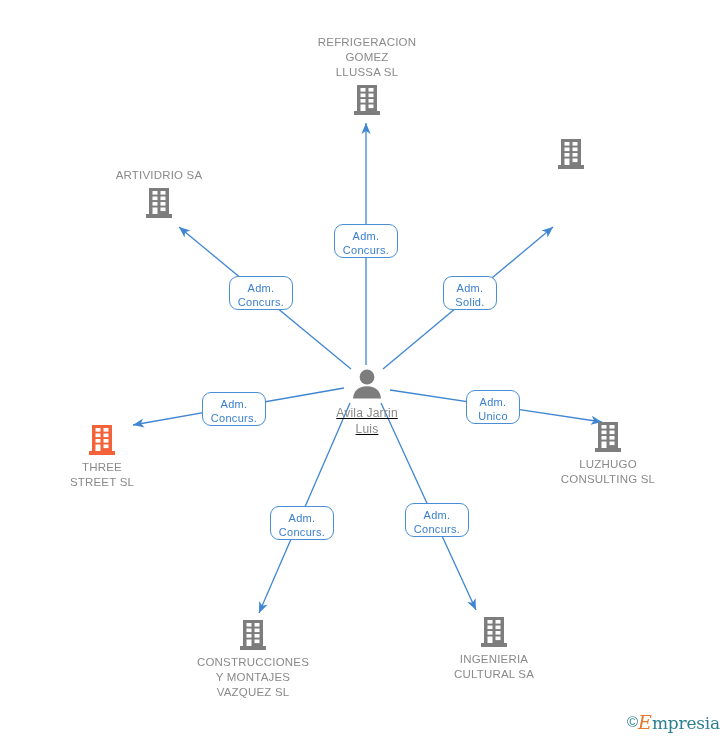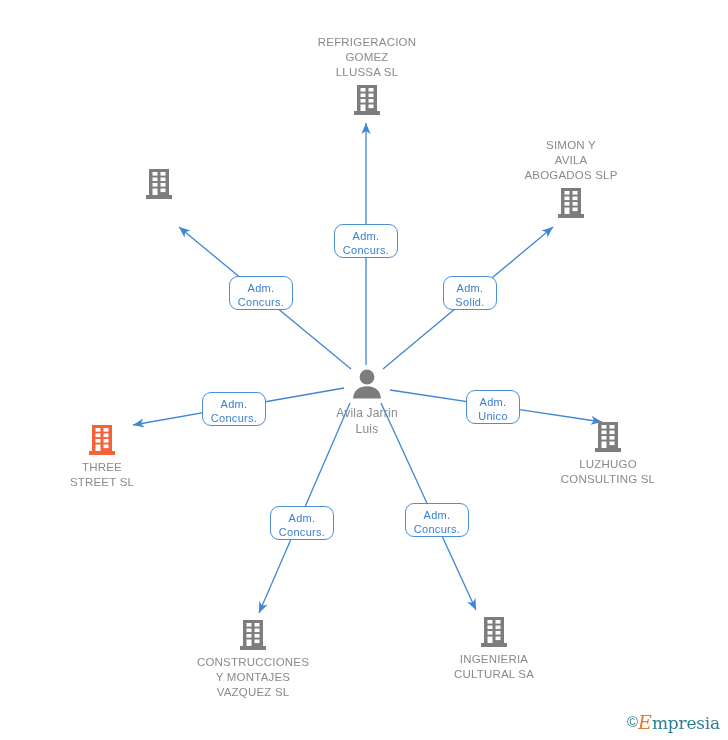--- a/index.html
+++ b/index.html
@@ -132,37 +132,35 @@
             <rect x="15.5" y="4" width="5" height="3.6" fill="#ffffff"></rect>
             <rect x="7.5" y="9.5" width="5" height="3.6" fill="#ffffff"></rect>
             <rect x="15.5" y="9.5" width="5" height="3.6" fill="#ffffff"></rect>
             <rect x="7.5" y="15" width="5" height="3.6" fill="#ffffff"></rect>
             <rect x="15.5" y="15" width="5" height="3.6" fill="#ffffff"></rect>
             <rect x="15.5" y="20.5" width="5" height="3.6" fill="#ffffff"></rect>
             <rect x="7.5" y="20.5" width="5" height="6.5" fill="#ffffff"></rect>
           </svg></span>
       </div>
       <div class="node" style="left: 159px; top: 168px;">
+        <span class="node-label above">ARTIVIDRIO SA</span>
         <span class="node-icon"><svg width="28" height="32" viewBox="0 0 28 32">
             <rect x="4" y="1" width="20" height="26" fill="#7d7d7d"></rect>
             <rect x="1" y="27" width="26" height="4" fill="#7d7d7d"></rect>
             <rect x="7.5" y="4" width="5" height="3.6" fill="#ffffff"></rect>
             <rect x="15.5" y="4" width="5" height="3.6" fill="#ffffff"></rect>
             <rect x="7.5" y="9.5" width="5" height="3.6" fill="#ffffff"></rect>
             <rect x="15.5" y="9.5" width="5" height="3.6" fill="#ffffff"></rect>
             <rect x="7.5" y="15" width="5" height="3.6" fill="#ffffff"></rect>
             <rect x="15.5" y="15" width="5" height="3.6" fill="#ffffff"></rect>
             <rect x="15.5" y="20.5" width="5" height="3.6" fill="#ffffff"></rect>
             <rect x="7.5" y="20.5" width="5" height="6.5" fill="#ffffff"></rect>
           </svg></span>
       </div>
       <div class="node" style="left: 571px; top: 138px;">
-        <span class="node-label above">SIMON Y
-AVILA
-ABOGADOS SLP</span>
         <span class="node-icon"><svg width="28" height="32" viewBox="0 0 28 32">
             <rect x="4" y="1" width="20" height="26" fill="#7d7d7d"></rect>
             <rect x="1" y="27" width="26" height="4" fill="#7d7d7d"></rect>
             <rect x="7.5" y="4" width="5" height="3.6" fill="#ffffff"></rect>
             <rect x="15.5" y="4" width="5" height="3.6" fill="#ffffff"></rect>
             <rect x="7.5" y="9.5" width="5" height="3.6" fill="#ffffff"></rect>
             <rect x="15.5" y="9.5" width="5" height="3.6" fill="#ffffff"></rect>
             <rect x="7.5" y="15" width="5" height="3.6" fill="#ffffff"></rect>
             <rect x="15.5" y="15" width="5" height="3.6" fill="#ffffff"></rect>
             <rect x="15.5" y="20.5" width="5" height="3.6" fill="#ffffff"></rect>
@@ -227,21 +225,21 @@
             <rect x="7.5" y="9.5" width="5" height="3.6" fill="#ffffff"></rect>
             <rect x="15.5" y="9.5" width="5" height="3.6" fill="#ffffff"></rect>
             <rect x="7.5" y="15" width="5" height="3.6" fill="#ffffff"></rect>
             <rect x="15.5" y="15" width="5" height="3.6" fill="#ffffff"></rect>
             <rect x="15.5" y="20.5" width="5" height="3.6" fill="#ffffff"></rect>
             <rect x="7.5" y="20.5" width="5" height="6.5" fill="#ffffff"></rect>
           </svg></span>
         <span class="node-label">INGENIERIA
 CULTURAL SA</span>
       </div>
-      <div class="node person" style="left: 367px; top: 367px;">
+      <div class="node person" style="left: 367px; top: 367px; text-decoration: underline;">
         <span class="node-icon"><svg width="34" height="34" viewBox="0 0 34 34">
             <circle cx="17" cy="10" r="7.4" fill="#7d7d7d"></circle>
             <path d="M17 19.2 C26 19.2 30.5 24.4 31 31.5 L3 31.5 C3.5 24.4 8 19.2 17 19.2 Z" fill="#7d7d7d"></path>
           </svg></span>
         <span class="node-label">Avila Jarrin
 Luis</span>
       </div>
     </div>
   <div id="labels-layer">
       <div class="edge-label" style="left: 334px; top: 224px; width: 64px; height: 34px;">Adm.

